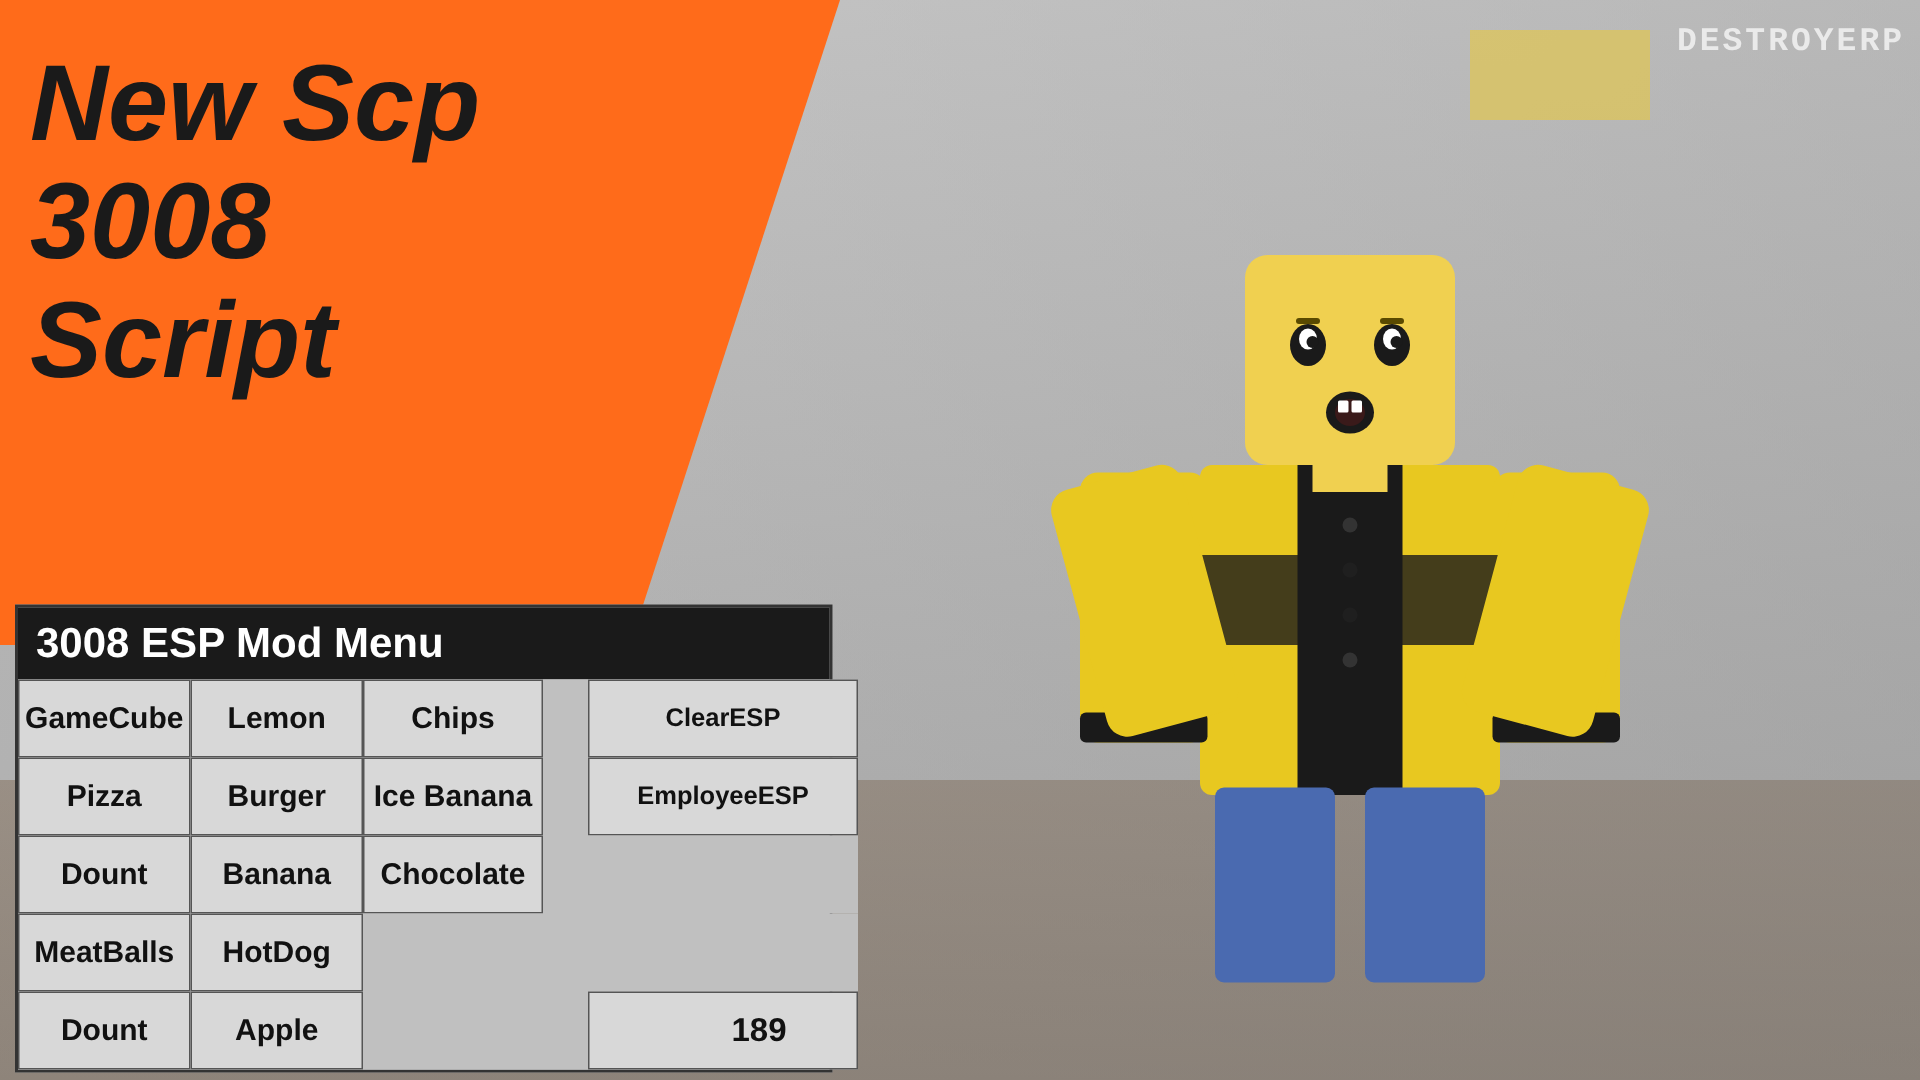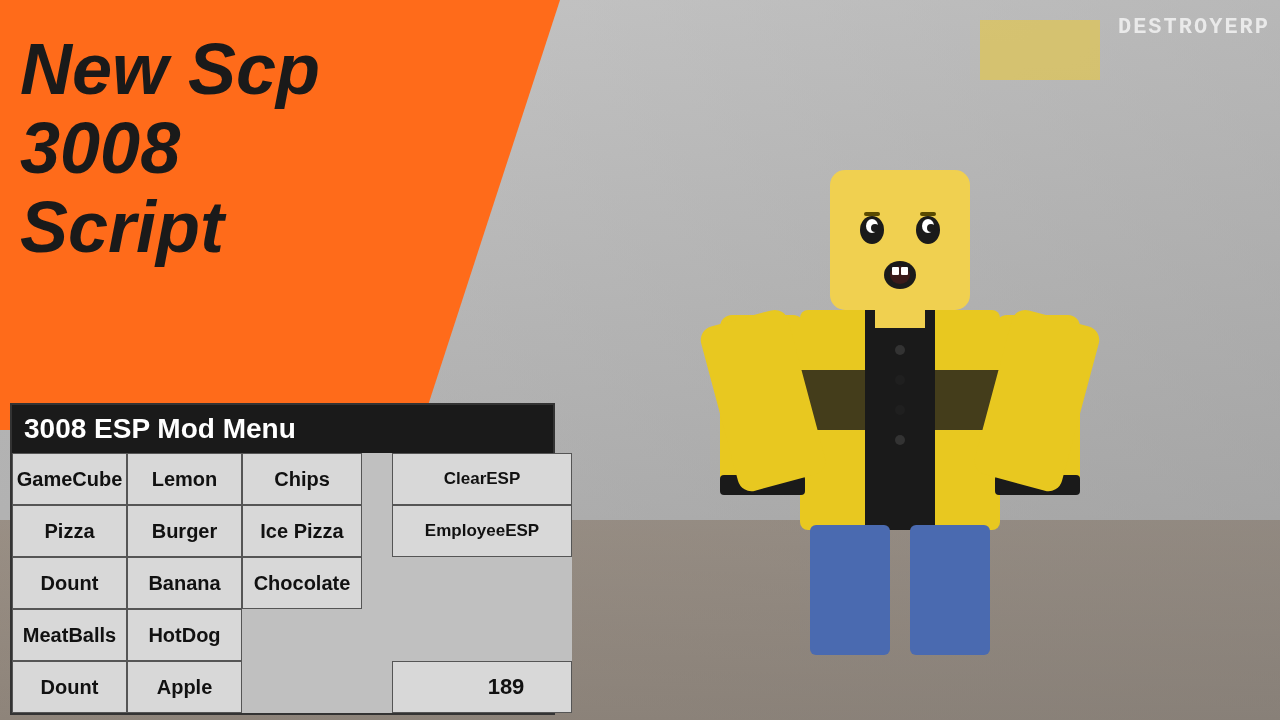--- a/index.html
+++ b/index.html
@@ -256,21 +256,21 @@
   <div id="mod-menu-grid">
 
     <div class="menu-cell">GameCube</div>
     <div class="menu-cell">Lemon</div>
     <div class="menu-cell">Chips</div>
     <div class="menu-cell-spacer"></div>
     <div class="menu-cell-right">ClearESP</div>
 
     <div class="menu-cell">Pizza</div>
     <div class="menu-cell">Burger</div>
-    <div class="menu-cell">Ice Pizza</div>
+    <div class="menu-cell">Ice Banana</div>
     <div class="menu-cell-spacer"></div>
     <div class="menu-cell-right">EmployeeESP</div>
 
     <div class="menu-cell">Dount</div>
     <div class="menu-cell">Banana</div>
     <div class="menu-cell">Chocolate</div>
     <div class="menu-cell-spacer"></div>
     <div class="menu-cell-empty"></div>
 
     <div class="menu-cell">MeatBalls</div>

